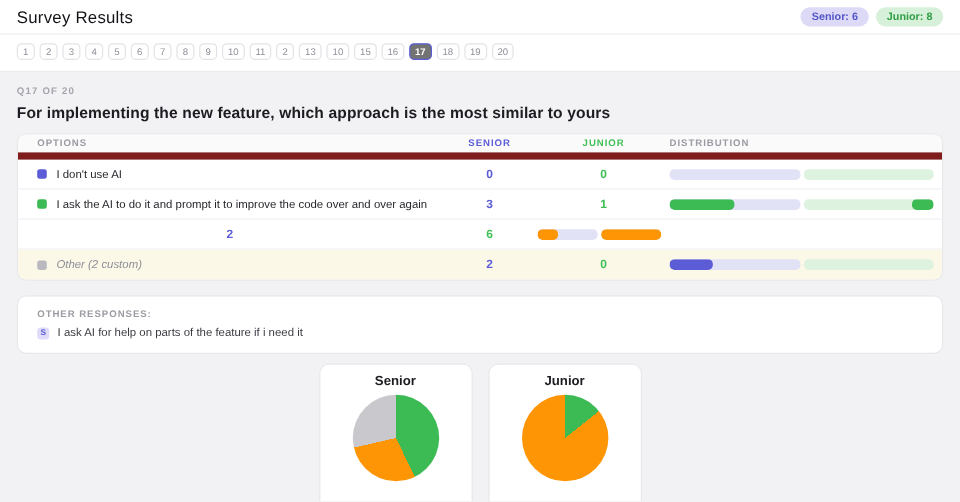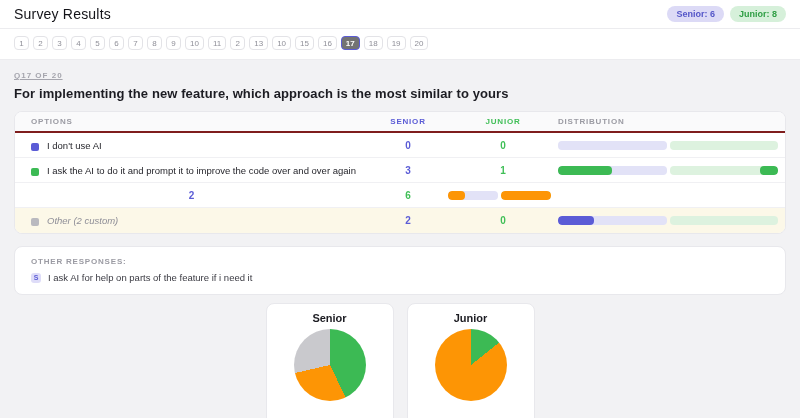--- a/index.html
+++ b/index.html
@@ -19,37 +19,37 @@
   
   .pagination { background:#fff; border-bottom:1px solid #ececef; padding:7px 14px 9px;
     display:flex; gap:4px; }
   .page-btn { min-width:15px; height:14px; padding:0 4px; display:flex; align-items:center;
     justify-content:center; background:#fff; border:1px solid #e3e3e7; border-radius:4px;
     font-size:8px; color:#8f8f98; font-family:inherit; cursor:pointer; }
   .page-btn.active { background:#737373; border-color:#5b5cd6; color:#fff; font-weight:bold; }
 
   
   .main { padding:11px 14px 0; }
-  .q-progress { font-size:8px; font-weight:bold; color:#a5a5ad; letter-spacing:1px;text-decoration:underline; }
+  .q-progress { font-size:8px; font-weight:bold; color:#a5a5ad; letter-spacing:1px; }
   .q-title { font-size:13px; font-weight:bold; color:#1c1c22; margin-top:6px; letter-spacing:.1px; }
 
   
   .card { background:#fff; border:1px solid #e8e8ec; border-radius:8px; }
   .table-card { margin-top:10px; overflow:hidden; }
   .t-row { display:grid; grid-template-columns: 1fr 80px 110px 227px; align-items:center; }
-  .t-head { height:21px; background:#fafafb; border-bottom:2px solid #7f1d1d; }
+  .t-head { height:21px; background:#fafafb; border-bottom:6px solid #7f1d1d; }
   .t-head .th { font-size:8px; font-weight:bold; letter-spacing:.8px; color:#9b9ba3; }
   .th.c-opt { padding-left:16px; }
   .th.c-num { text-align:center; }
   .th.c-sen { color:#5b5cd6; }
   .th.c-jun { color:#40bf57; }
   .t-body .t-row { height:25px; border-bottom:1px solid #f0f0f3; }
   .t-body .t-row:last-child { border-bottom:none; }
   .t-row.other-row { background:#fcf8e8; }
-  .opt-cell { display:flex; align-items:flex-end; gap:8px; padding-left:16px; }
+  .opt-cell { display:flex; align-items:center; gap:8px; padding-left:16px; }
   .opt-icon { width:8px; height:8px; border-radius:2px; flex:0 0 auto; }
   .opt-label { font-size:9.5px; color:#26262c; }
   .other-row .opt-label { color:#8f8f98; font-style:italic; }
   .val { font-size:10px; font-weight:bold; text-align:center; }
   .val.sen { color:#5b5cd6; }
   .val.jun { color:#40bf57; }
   .dist-cell { display:flex; gap:3px; padding-right:7px; }
   .track { flex:1; height:9px; border-radius:4px; position:relative; overflow:hidden; }
   .track.sen { background:#e2e2f7; }
   .track.jun { background:#ddf2df; }

